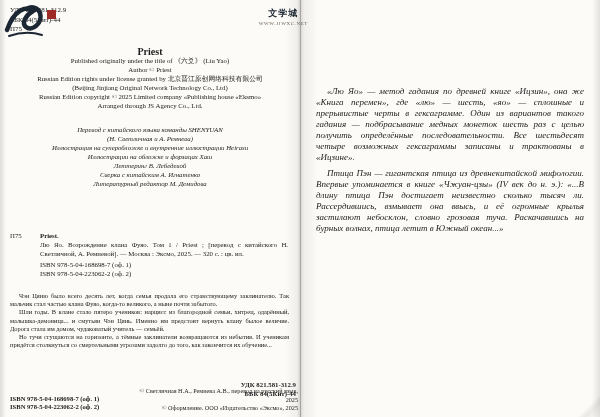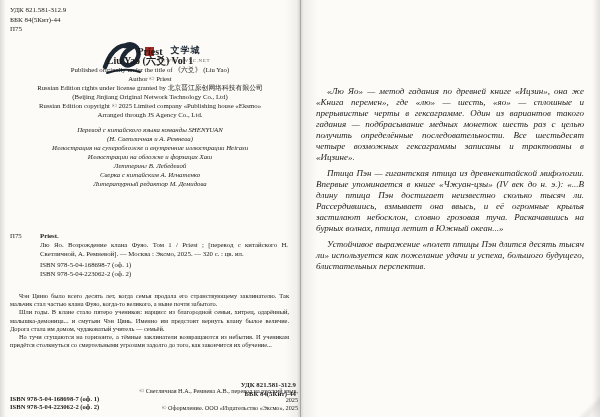--- a/index.html
+++ b/index.html
@@ -25,21 +25,21 @@
   .corner-curl{
     position:absolute;right:0;bottom:0;width:26px;height:26px;
     background:linear-gradient(135deg, rgba(0,0,0,0) 55%, rgba(0,0,0,0.07) 70%, rgba(0,0,0,0) 100%);
   }
   .page{position:absolute;top:0;height:417px;width:300px;}
   .page-left{left:0;padding-left:8px;}
   .page-right{left:300px;}
 
   
   .top-codes{position:absolute;left:10px;top:6px;font-size:7px;line-height:9.5px;}
-  .logo{position:absolute;left:0;right:0;top:2px;display:flex;justify-content:center;align-items:flex-start;gap:3px;margin-top:37px;}
+  .logo{position:absolute;left:0;right:0;top:2px;display:flex;justify-content:space-between;align-items:flex-start;gap:3px;}
   .logo-right{display:flex;flex-direction:column;align-items:center;margin-top:6px;}
   .logo-chars{font-size:9px;line-height:10px;color:#1c2733;letter-spacing:1px;font-weight:bold;}
   .logo-site{font-size:5px;line-height:7px;color:#6b675f;letter-spacing:0.6px;margin-top:2px;}
   .eng{position:absolute;left:10px;width:280px;top:47px;text-align:center;font-size:6.8px;line-height:9px;}
   .eng .b{font-weight:bold;font-size:10px;}
   .credits{position:absolute;left:10px;width:280px;top:125px;text-align:center;font-size:6.8px;line-height:9px;font-style:italic;}
   .biblio{position:absolute;left:10px;width:280px;top:232px;font-size:6.8px;line-height:8.8px;}
   .biblio-code{position:absolute;left:0;top:0;}
   .biblio-body{margin-left:30px;width:248px;}
   .biblio-author{font-weight:bold;}
@@ -76,21 +76,20 @@
         <rect x="47" y="8" width="9" height="9" fill="#9e2b25"></rect>
       </svg>
       <div class="logo-right">
         <div class="logo-chars">文学城</div>
         <div class="logo-site">WWW.JJWXC.NET</div>
       </div>
     </div>
 
     <div class="eng">
       <div class="b">Priest</div>
-      <div class="b">Liu Yao (六爻) Vol 1</div>
       <div>Published originally under the title of 《六爻》 (Liu Yao)</div>
       <div>Author © Priest</div>
       <div>Russian Edition rights under license granted by 北京晋江原创网络科技有限公司</div>
       <div>(Beijing Jinjiang Original Network Technology Co., Ltd)</div>
       <div>Russian Edition copyright © 2025 Limited company «Publishing house «Eksmo»</div>
       <div>Arranged through JS Agency Co., Ltd.</div>
     </div>
 
     <div class="credits">
       <div>Перевод с китайского языка команды SHENYUAN</div>
@@ -133,19 +132,18 @@
         <div>© Оформление. ООО «Издательство «Эксмо», 2025</div>
       </div>
     </div>
 
   </div>
 
   <div class="page page-right">
     <div class="rp-text">
       <p>«Лю Яо» — метод гадания по древней книге «Ицзин», она же «Книга перемен», где «лю» — шесть, «яо» — сплошные и прерывистые черты в гексаграмме. Один из вариантов такого гадания — подбрасывание медных монеток шесть раз с целью получить определённые последовательности. Все шестьдесят четыре возможных гексаграммы записаны и трактованы в «Ицзине».</p>
       <p>Птица Пэн — гигантская птица из древнекитайской мифологии. Впервые упоминается в книге «Чжуан-цзы» (IV век до н. э.): «...В длину птица Пэн достигает неизвестно сколько тысяч ли. Рассердившись, взмывает она ввысь, и её огромные крылья застилают небосклон, словно грозовая туча. Раскачавшись на бурных волнах, птица летит в Южный океан...»</p>
-      <p>Устойчивое выражение «полет птицы Пэн длится десять тысяч ли» используется как пожелание удачи и успеха, большого будущего, блистательных перспектив.</p>
     </div>
   </div>
 
   <div class="gutter-line"></div>
   <div class="corner-curl"></div>
 </div>
 
 </body></html>

